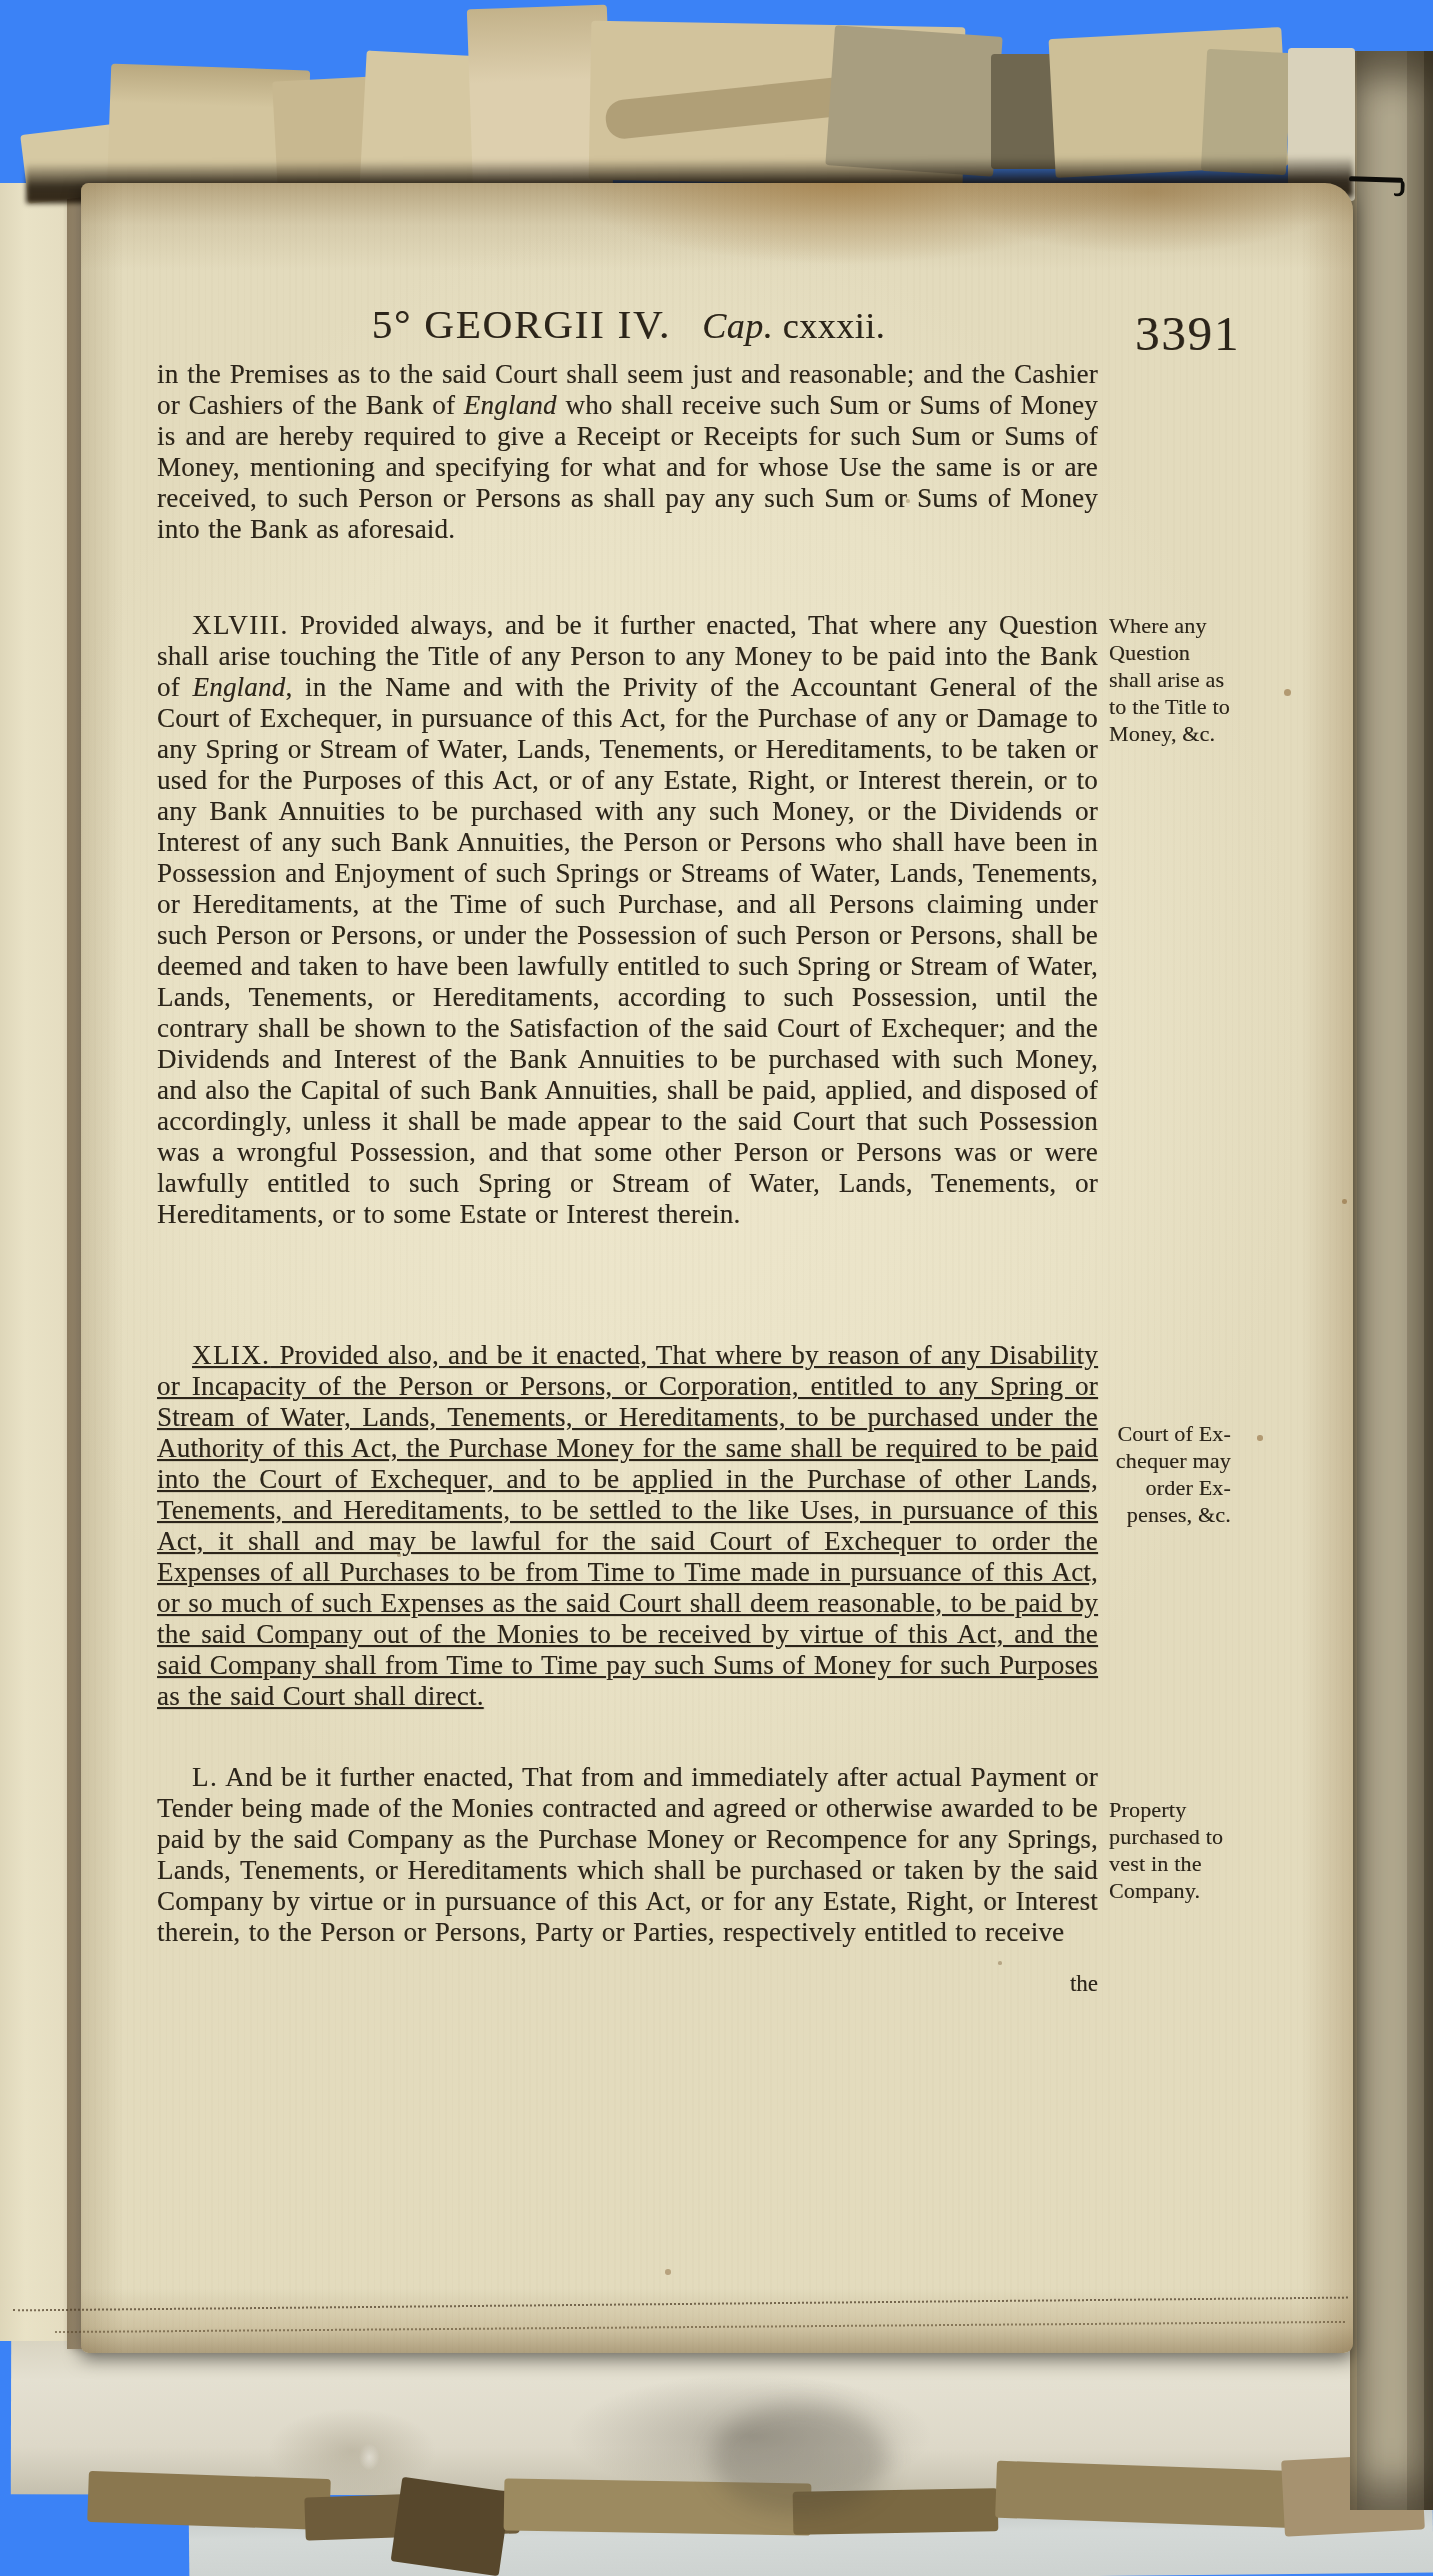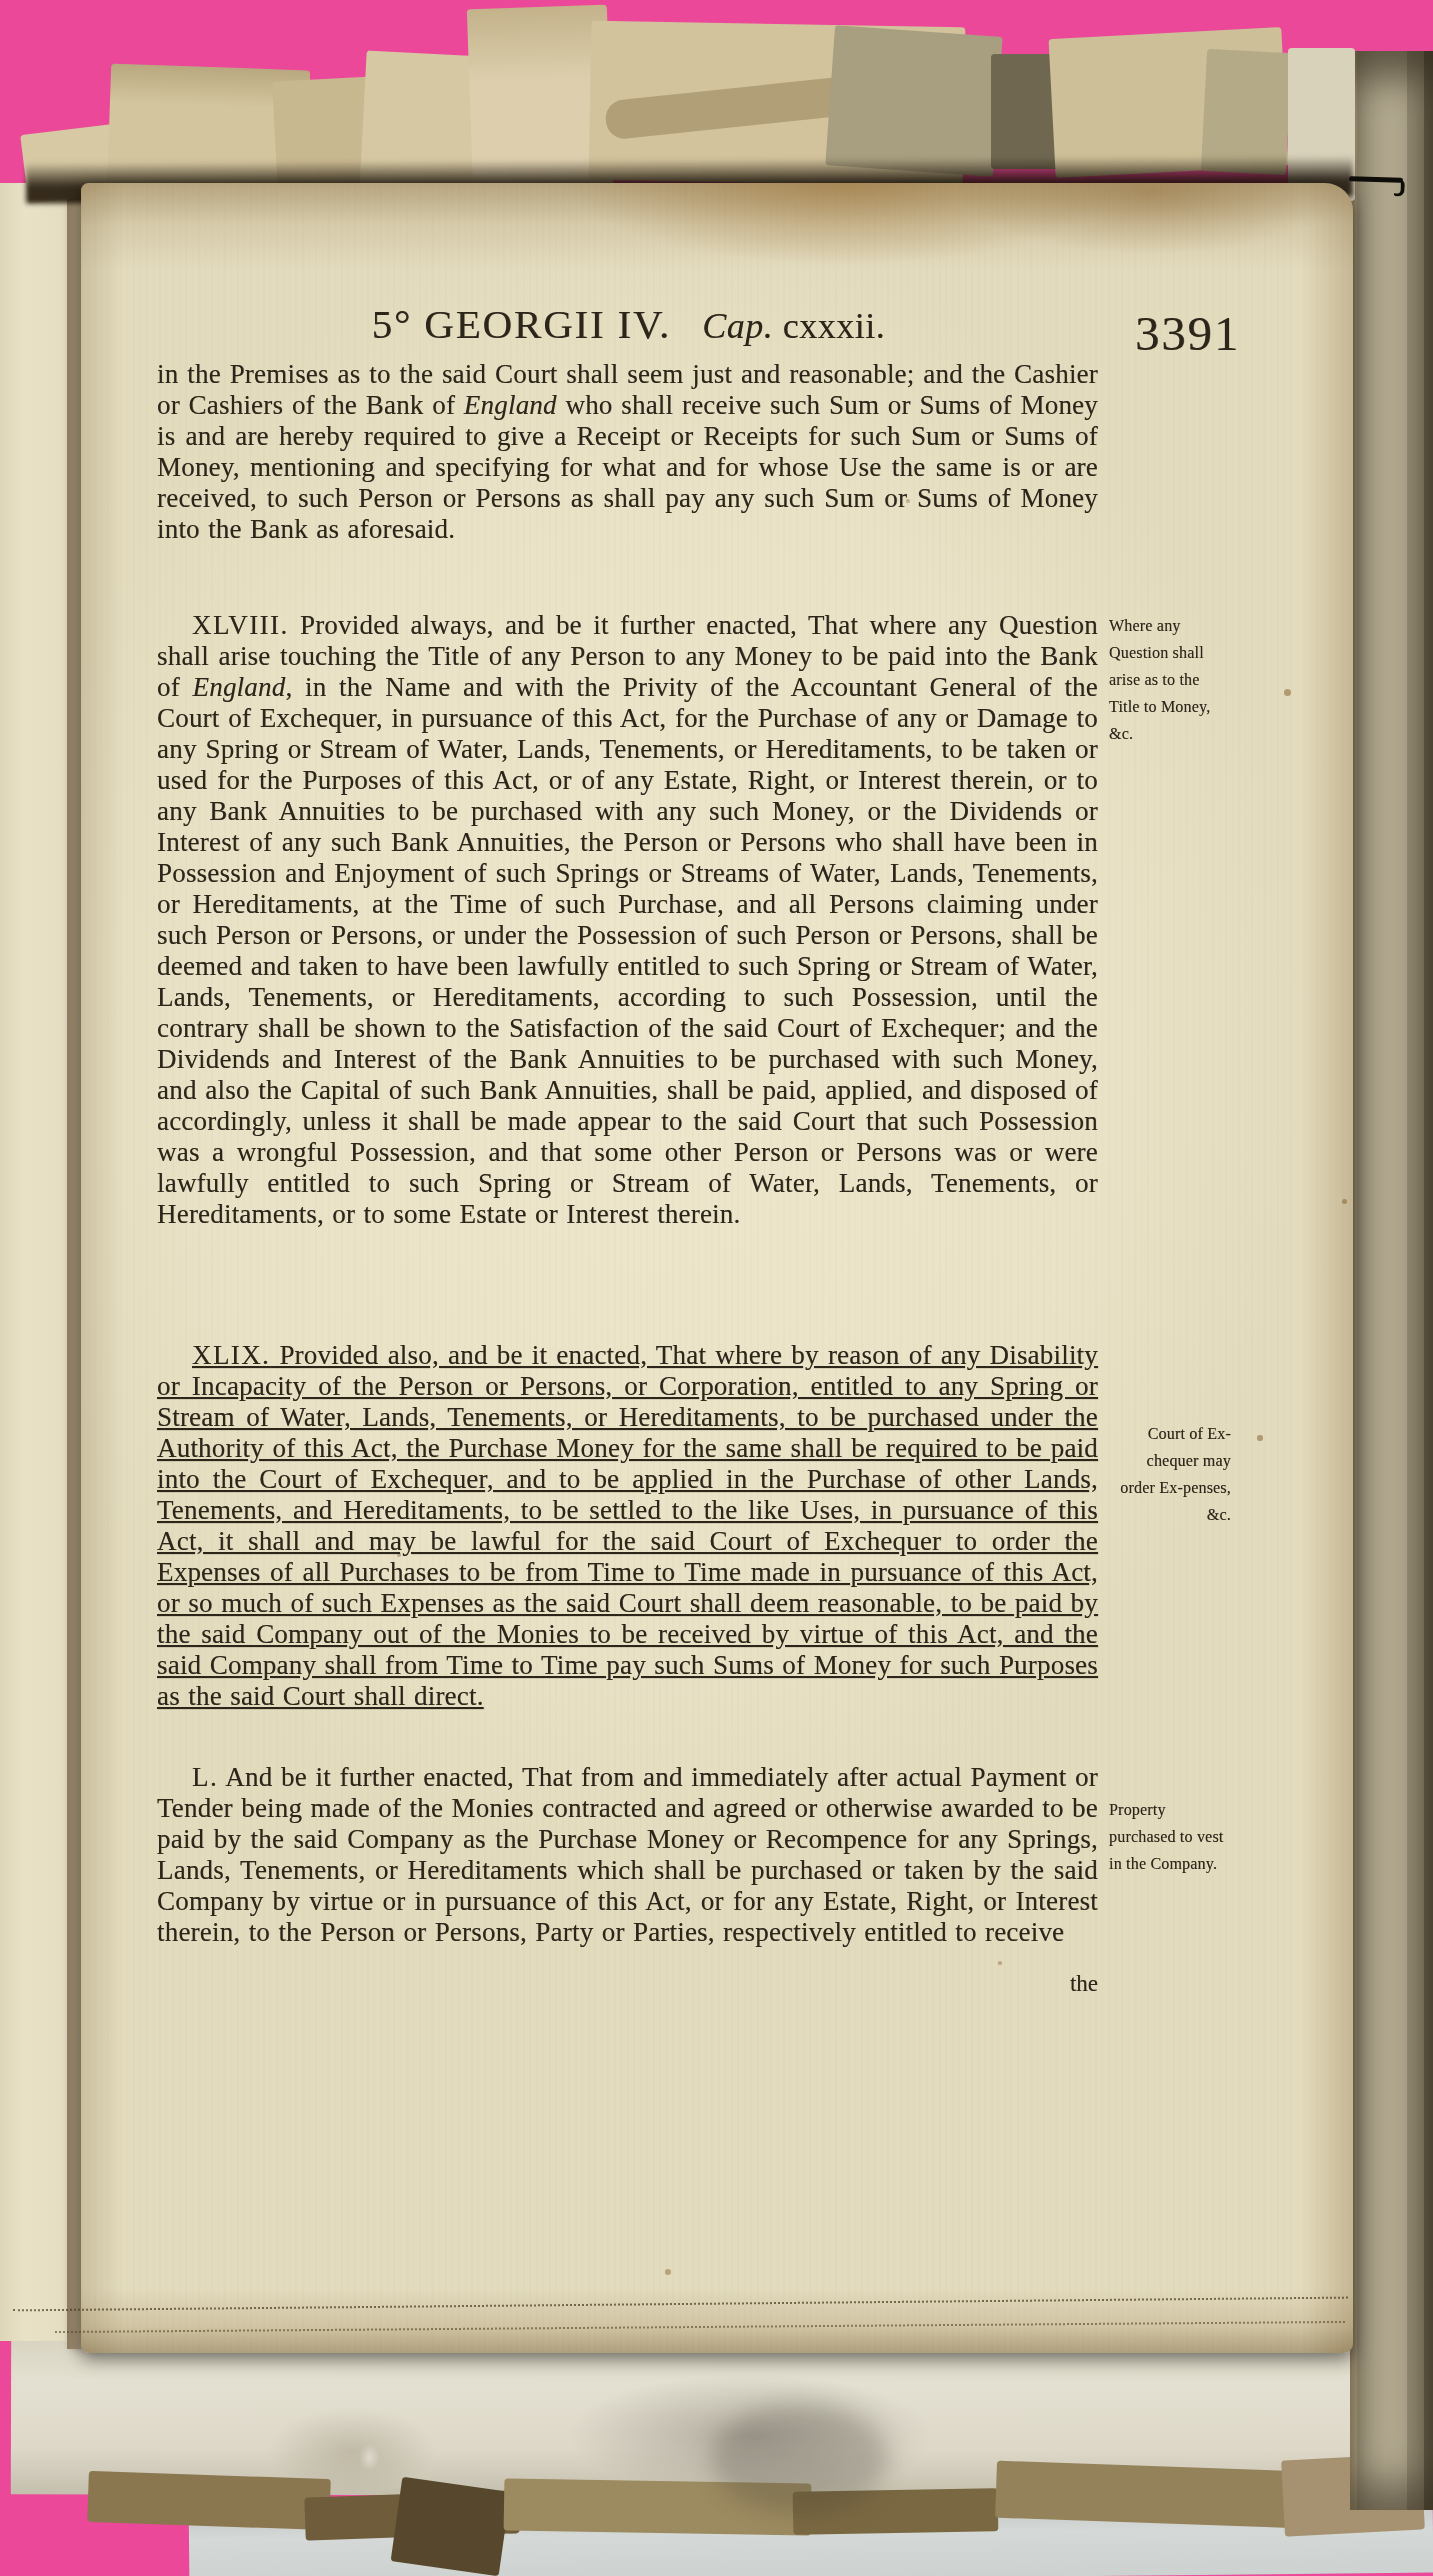--- a/index.html
+++ b/index.html
@@ -1,16 +1,16 @@
 <!DOCTYPE html>
 <html style="font-size:15px"><head>
 <meta charset="utf-8">
 <style>
   html,body{margin:0;padding:0;background:#070503;}
-  .scene{position:relative;width:1434px;height:2576px;background:#ec4899;overflow:hidden;
+  .scene{position:relative;width:1434px;height:2576px;background:#3b82f6;overflow:hidden;
          font-family:"Liberation Serif","DejaVu Serif",serif;}
   .abs{position:absolute;}
 
   
   .frag{position:absolute;border-radius:3.7px;}
   .t1{left:24px;top:128px;width:116px;height:69px;background:#d6c9a3;transform:rotate(-7deg);}
   .t2{left:109px;top:67px;width:199px;height:129px;background:linear-gradient(180deg,#b9a87f,#d3c59e 30%);transform:rotate(2deg);}
   .t3{left:275px;top:79px;width:104px;height:113px;background:#c8b890;transform:rotate(-3deg);}
   .t4{left:363px;top:54px;width:140px;height:140px;background:#d6c8a2;transform:rotate(3deg);}
   .t5{left:470px;top:7.4px;width:140px;height:185px;background:linear-gradient(180deg,#c3b28a,#ddcfae 40%);transform:rotate(-2deg);}
@@ -88,21 +88,21 @@
   .para{position:absolute;left:157px;width:941px;margin:0;text-align:justify;
       font-size:27px;line-height:31px;letter-spacing:0.2px;word-spacing:1.4px;
       text-shadow:0.3px 0.3px 0.2px rgba(40,30,18,.4);}
   .p1{top:359px;}
   .p2{top:610px;text-indent:35px;}
   .p3{top:1340px;text-indent:35px;text-decoration:underline;}
   .p4{top:1762px;text-indent:35px;}
   .secnum{letter-spacing:1.4px;}
   .catchword{left:174px;top:1971px;width:924px;text-align:right;font-size:23px;
       text-shadow:0.3px 0.3px 0.2px rgba(40,30,18,.4);}
-  .note{position:absolute;left:1109px;width:122px;font-size:16px;line-height:27px;
+  .note{position:absolute;left:1109px;width:122px;font-size:22px;line-height:27px;
       letter-spacing:0.2px;text-shadow:0.3px 0.3px 0.2px rgba(40,30,18,.4);}
   .n1{top:612px;}
   .n2{top:1420px;text-align:right;}
   .n3{top:1796px;}
 </style>
 </head>
 <body>
 
 <div class="scene">
 

